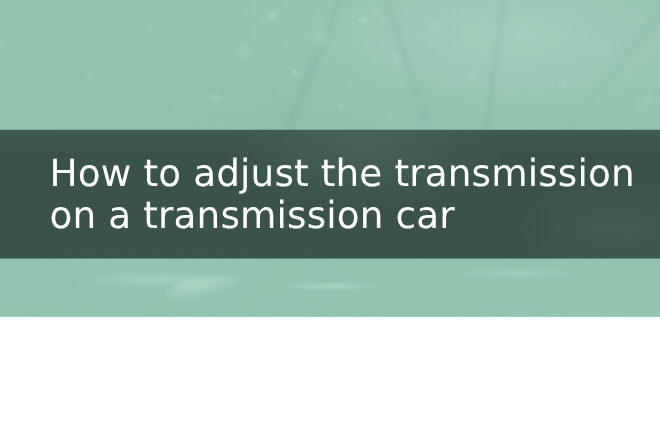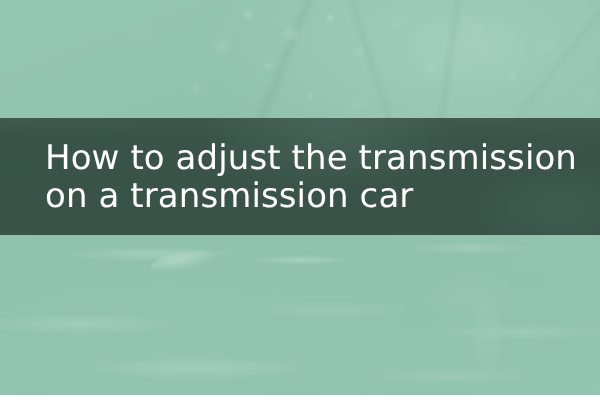--- a/index.html
+++ b/index.html
@@ -8,21 +8,21 @@
     padding: 0;
     background: #ffffff;
   }
   body {
     font-family: "DejaVu Sans", "Liberation Sans", sans-serif;
   }
 
   .card {
     position: relative;
     width: 600px;
-    height: 395px;
+    height: 288px;
     overflow: hidden;
     background-color: #8fc2ad;
   }
 
   
   .bg-base {
     position: absolute;
     inset: 0;
     background-color: #8fc2ad;
   }

